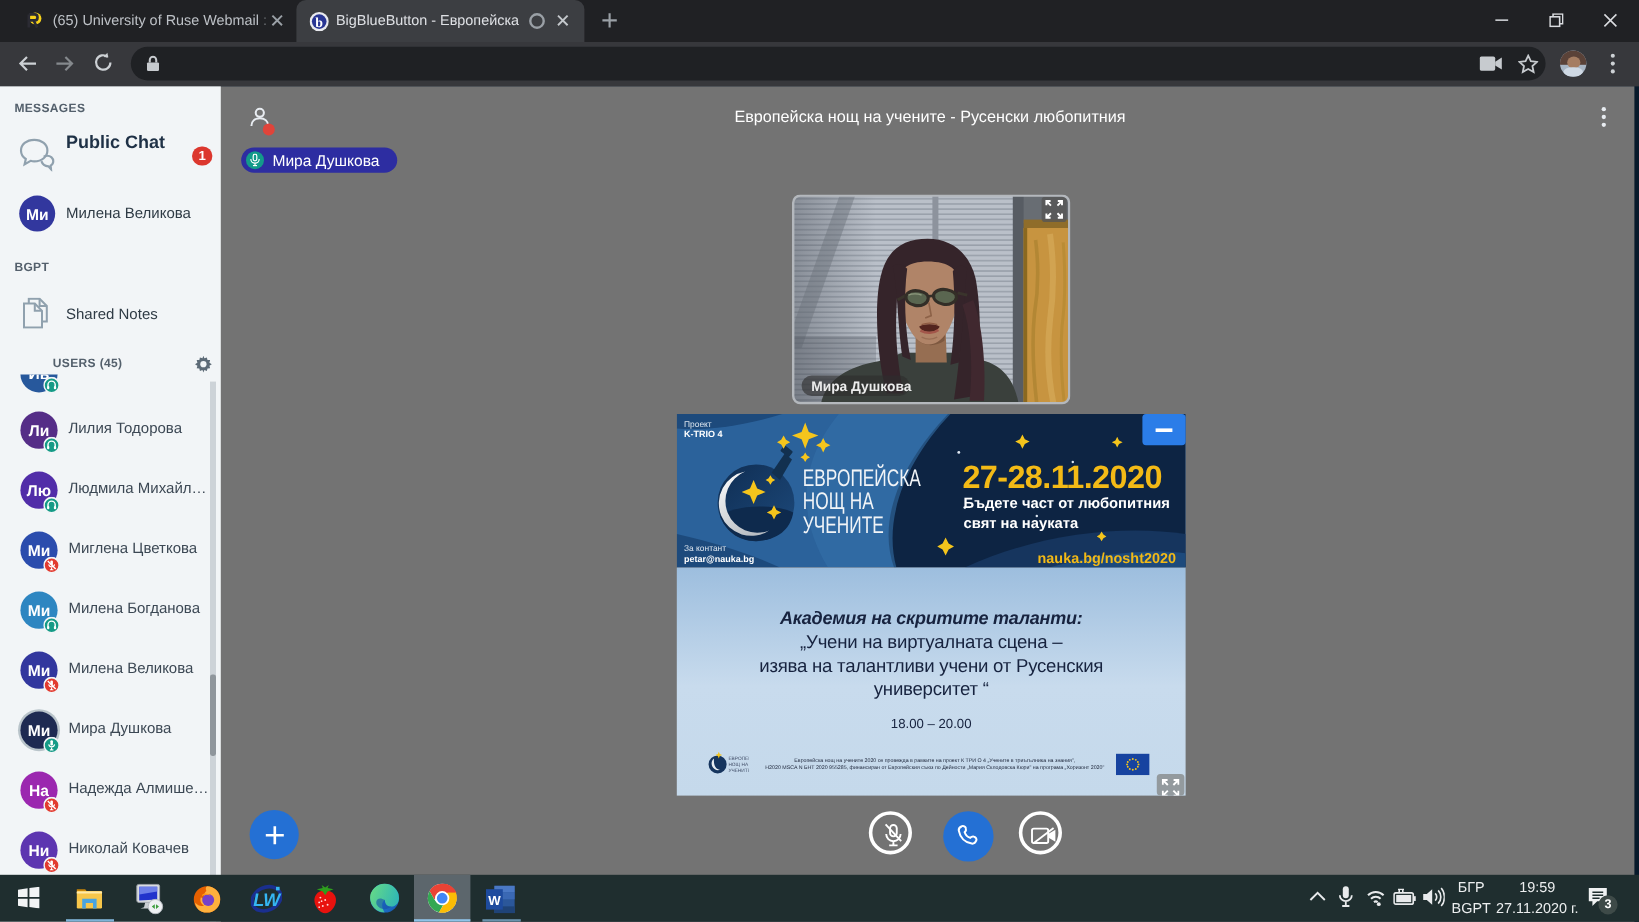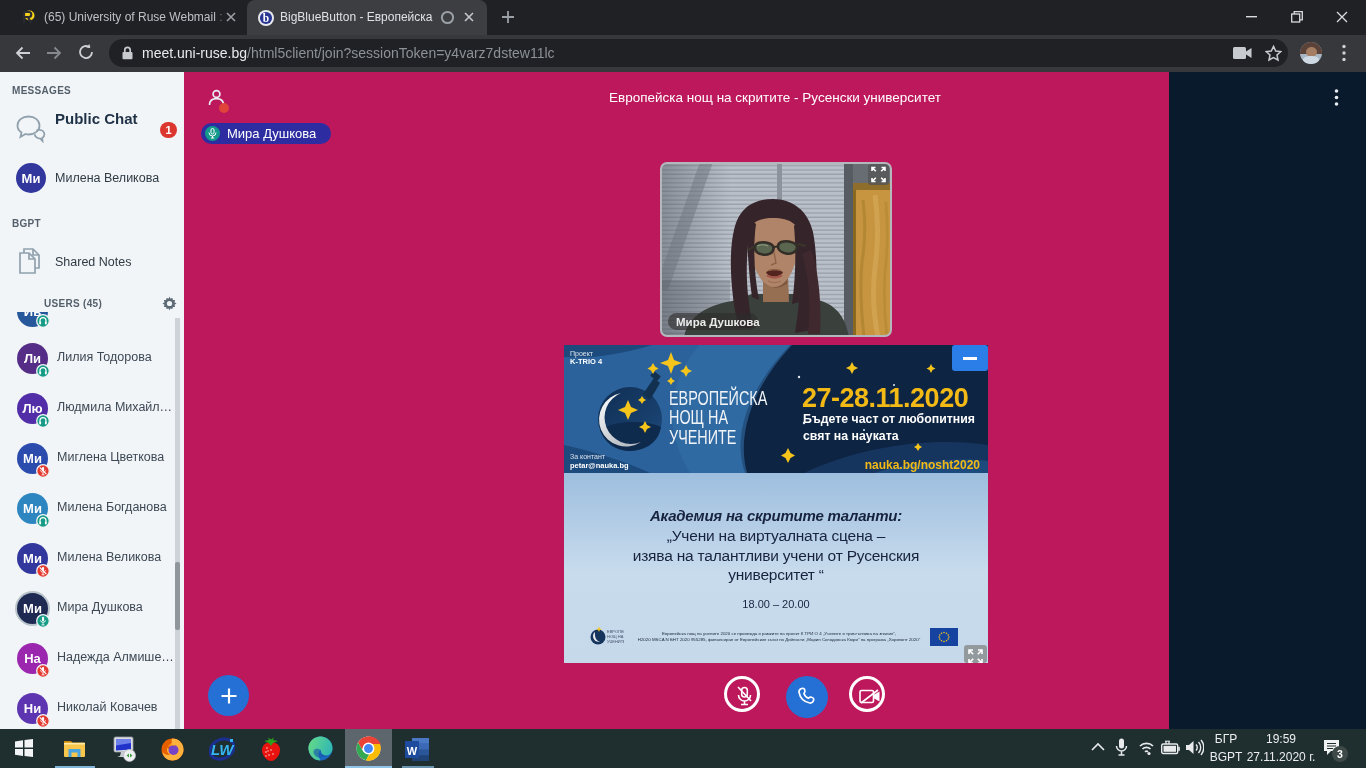--- a/index.html
+++ b/index.html
@@ -7,21 +7,21 @@
 *{box-sizing:border-box;}
 .abs{position:absolute;}
 
 #frame{position:absolute;left:0;top:0;width:1366px;height:35px;background:#202124;}
 #toolbar{position:absolute;left:0;top:35px;width:1366px;height:37px;background:#37383c;}
 .tab{position:absolute;top:0;height:35px;}
 #tab1text{position:absolute;left:44px;top:10px;font-size:12px;color:#bdc1c6;white-space:nowrap;width:178px;overflow:hidden;}
 #tabactive{position:absolute;left:247px;top:0;width:240px;height:35px;background:#3c3e42;border-radius:8px 8px 0 0;}
 #omnibox{position:absolute;left:109px;top:4px;width:1179px;height:28px;border-radius:14px;background:#1f2124;}
 
-#page{position:absolute;left:0;top:72px;width:1169px;height:696px;background:#be185d;}
+#page{position:absolute;left:0;top:72px;width:1362px;height:696px;background:#737373;}
 #sidebar{position:absolute;left:0;top:0;width:184px;height:696px;background:#f2f5f7;}
 .shead{position:absolute;left:12px;font-size:10px;font-weight:bold;color:#54606c;letter-spacing:.3px;}
 .sitem{position:absolute;left:55px;font-size:12.5px;color:#2f3b45;white-space:nowrap;}
 .uname{position:absolute;left:57px;font-size:12.5px;color:#3c4854;white-space:nowrap;}
 .avatar{position:absolute;border-radius:50%;color:#fff;font-size:13px;font-weight:bold;
 display:flex;align-items:center;justify-content:center;}
 .badge{position:absolute;}
 
 #main{position:absolute;left:184px;top:0;width:1182px;height:696px;}
 #title{position:absolute;left:0;top:18px;width:1182px;text-align:center;color:#fff;font-size:13.5px;}
@@ -87,21 +87,20 @@
 
   <svg class="abs" style="left:77px;top:8px;" width="18" height="18" viewBox="0 0 18 18">
     <path d="M15 9 A6 6 0 1 1 12.8 4.4" stroke="#cdd1d5" stroke-width="1.8" fill="none"></path>
     <path d="M12.5 1 L13.2 5 L9.2 4.6 Z" fill="#cdd1d5"></path>
   </svg>
   <div id="omnibox">
     <svg class="abs" style="left:12px;top:7px;" width="13" height="14" viewBox="0 0 13 14">
       <rect x="1.5" y="6" width="10" height="7.2" rx="1" fill="#c7cbcf"></rect>
       <path d="M3.8 6 V4 a2.7 2.7 0 0 1 5.4 0 V6" stroke="#c7cbcf" stroke-width="1.7" fill="none"></path>
     </svg>
-    <div style="position:absolute;left:33px;top:6px;font-size:14px;color:#e8eaed;white-space:nowrap;">meet.uni-ruse.bg<span style="color:#8d9298;">/html5client/join?sessionToken=y4varz7dstew11lc</span></div>
 
     <svg class="abs" style="left:1124px;top:7px;" width="20" height="14" viewBox="0 0 20 14">
       <rect x="0" y="1" width="13" height="12" rx="1.5" fill="#c7cbcf"></rect>
       <path d="M13 5.5 L18.5 2 V12 L13 8.5 Z" fill="#c7cbcf"></path>
     </svg>
 
     <svg class="abs" style="left:1156px;top:5.5px;" width="17" height="17" viewBox="0 0 17 17">
       <path d="M8.5 1.4 L10.7 6 L15.8 6.6 L12 10 L13 15 L8.5 12.5 L4 15 L5 10 L1.2 6.6 L6.3 6 Z" fill="none" stroke="#c7cbcf" stroke-width="1.5"></path>
     </svg>
   </div>
@@ -233,21 +232,21 @@
     <div class="abs" style="left:175px;top:246px;width:5px;height:450px;background:#cdd3d8;"></div>
     <div class="abs" style="left:175px;top:490px;width:5px;height:68px;border-radius:2px;background:#8f969c;"></div>
   </div>
   <div id="main">
 
     <svg class="abs" style="left:24px;top:17px;" width="17" height="17" viewBox="0 0 17 17">
       <circle cx="8.5" cy="5" r="3.4" fill="none" stroke="#e8ecf1" stroke-width="1.7"></circle>
       <path d="M1.5 16 C1.5 11.7 4.6 9.6 8.5 9.6 C12.4 9.6 15.5 11.7 15.5 16" fill="none" stroke="#e8ecf1" stroke-width="1.7"></path>
     </svg>
     <div class="abs" style="left:35px;top:31px;width:10px;height:10px;border-radius:50%;background:#e0443a;"></div>
-    <div id="title">Европейска нощ на скритите - Русенски университет</div>
+    <div id="title">Европейска нощ на учените - Русенски любопитния</div>
 
     <svg class="abs" style="left:1150px;top:17px;" width="5" height="17" viewBox="0 0 5 17">
       <circle cx="2.5" cy="2" r="1.8" fill="#e8ecf1"></circle>
         <circle cx="2.5" cy="8.5" r="1.8" fill="#e8ecf1"></circle>
         <circle cx="2.5" cy="15" r="1.8" fill="#e8ecf1"></circle>
     </svg>
     <div id="talkpill">
       <div style="width:15px;height:15px;border-radius:50%;background:#139a8a;margin-right:7px;position:relative;">
         <svg style="position:absolute;left:3px;top:2px;" width="9" height="11" viewBox="0 0 9 11">
           <rect x="3" y="0.5" width="3" height="5.5" rx="1.5" fill="none" stroke="#fff" stroke-width="1"></rect>

